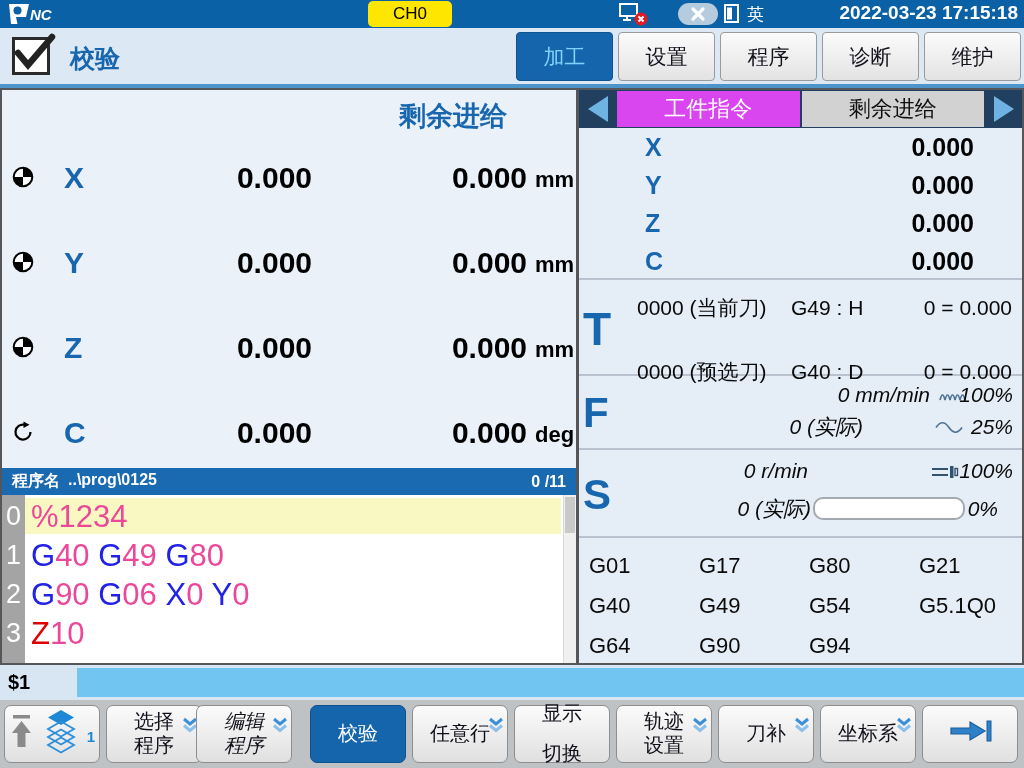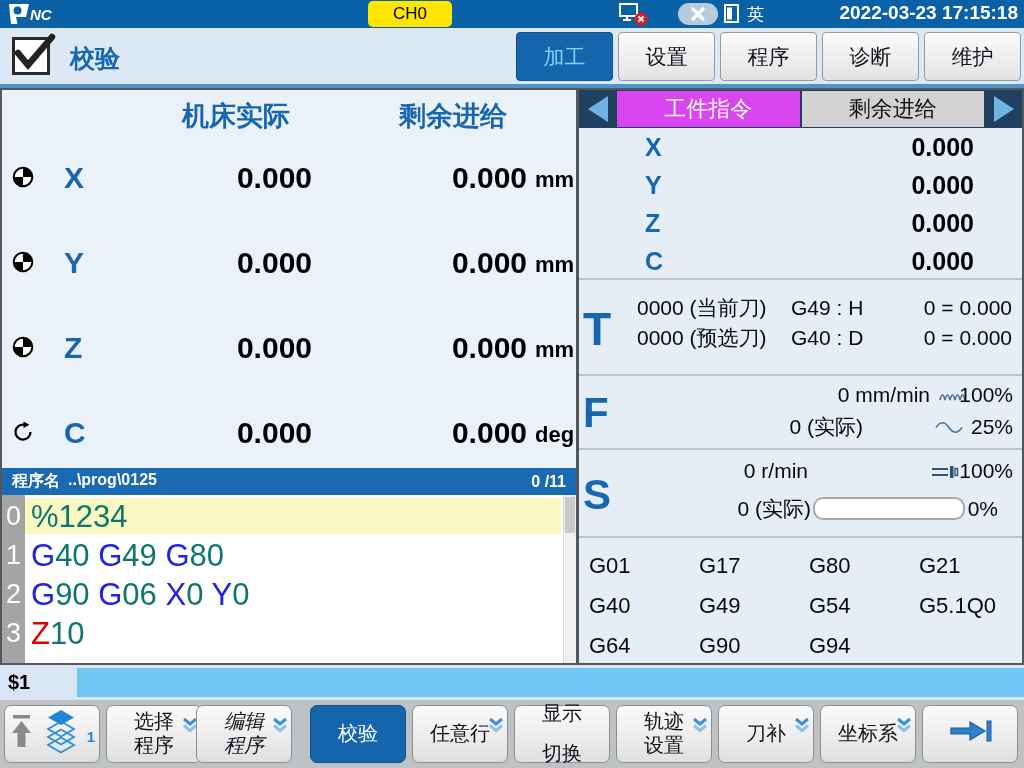--- a/index.html
+++ b/index.html
@@ -53,21 +53,21 @@
   .prog-header .left { display:flex; gap:8px; }
   .prog-body { position:absolute; left:0; right:0; top:405px; bottom:0; background:#FFF; overflow:hidden; }
   .gutter { position:absolute; left:0; top:0; width:23px; bottom:0; background:#A4A4A4; }
   .prog-scroll { position:absolute; right:0; top:0; width:13px; bottom:0; background:#F0F0F0; border-left:1px solid #D8D8D8; }
   .prog-thumb { position:absolute; top:2px; left:1px; right:1px; height:36px; background:#C9C9C9; }
   .prog-lines { position:absolute; left:0; top:2px; right:13px; }
   .prog-line { position:relative; height:39px; }
   .hl-fill { position:absolute; left:23px; right:2px; top:1px; bottom:2px; background:#FAF8C2; }
   .line-no { position:absolute; left:0; width:23px; text-align:center; color:#FFF; font-size:27px; line-height:39px; }
   .line-text { position:absolute; left:29px; top:0; font-size:31px; line-height:39px; white-space:pre; }
-  .tk-k { color:#0f766e; } .tk-b { color:#2121E8; } .tk-r { color:#E00000; }
+  .tk-k { color:#ec4899; } .tk-b { color:#2121E8; } .tk-r { color:#E00000; }
 
   
   .right-panel { position:absolute; left:579px; top:88px; width:445px; height:577px; background:#E5EDF6;
     border:2px solid #55565A; border-left:0; }
   .rp-tabbar { position:absolute; top:0; left:0; right:0; height:38px; background:#21405F; display:flex; }
   .rp-arrow { width:37px; display:flex; align-items:center; justify-content:center; }
   .tri-left { width:0; height:0; border-top:13px solid transparent; border-bottom:13px solid transparent; border-right:20px solid #6FB3E3; }
   .tri-right { width:0; height:0; border-top:13px solid transparent; border-bottom:13px solid transparent; border-left:20px solid #6FB3E3; }
   .rp-tab { flex:1; margin:1px; display:flex; align-items:center; justify-content:center; font-size:22px; }
   .rp-tab.active { background:#d946ef; color:#FFF; }
@@ -82,21 +82,21 @@
   .rp-t { position:absolute; top:190px; height:96px; left:0; right:0; border-bottom:2px solid #B9C2CE; }
   .t-row { position:absolute; left:0; right:0; height:32px; font-size:21px; line-height:32px; color:#0A0A0A; }
   .t-toolno { position:absolute; left:58px; }
   .t-g { position:absolute; left:212px; }
   .t-off { position:absolute; right:10px; }
 
   .rp-f { position:absolute; top:286px; height:74px; left:0; right:0; border-bottom:2px solid #B9C2CE; }
   .rp-s { position:absolute; top:360px; height:88px; left:0; right:0; border-bottom:2px solid #B9C2CE; }
   .fs-row { position:absolute; left:0; right:0; height:28px; font-size:21px; line-height:28px; color:#0A0A0A; }
   .fs-row .icon { position:absolute; top:7px; }
-  .abs { position:absolute; }
+  .abs { position:absolute;font-style:italic; }
   .s-bar { position:absolute; left:234px; top:2px; width:152px; height:23px; background:#FFF;
     border:2px solid #A3A9AF; border-radius:10px; }
 
   .rp-g { position:absolute; top:448px; bottom:0; left:0; right:0; }
   .g-row { position:relative; height:40px; }
   .g-cell { position:absolute; font-size:22px; line-height:40px; color:#0A0A0A; }
 
   
   .statusbar { position:absolute; top:665px; left:0; width:1024px; height:35px; background:#D8E6F3; }
   .status-label { position:absolute; left:8px; line-height:35px; font-size:20px; font-weight:bold; color:#000; }
@@ -151,21 +151,20 @@
       <div class="tab active">加工</div>
       <div class="tab">设置</div>
       <div class="tab">程序</div>
       <div class="tab">诊断</div>
       <div class="tab">维护</div>
     </div>
 </div>
 <div class="header-line"></div>
 
 <div class="left-panel">
-  <div class="pos-col c1">机床实际</div>
   <div class="pos-col c2">剩余进给</div>
   <div id="pos-rows">
       <div class="pos-row" style="top: 66px;">
         <span class="axicon"><svg width="22" height="22" viewBox="0 0 22 22">
             <circle cx="11" cy="11" r="9.3" fill="#fff" stroke="#000" stroke-width="2"></circle>
             <path d="M11 11 L11 1.7 A9.3 9.3 0 0 1 20.3 11 Z" fill="#000"></path>
             <path d="M11 11 L11 20.3 A9.3 9.3 0 0 1 1.7 11 Z" fill="#000"></path>
           </svg></span>
         <span class="axis-letter">X</span>
         <span class="v1">0.000</span>
@@ -274,21 +273,21 @@
     </div>
 
   <div class="rp-t">
     <div class="big-letter" style="top:22px;">T</div>
     <div id="t-rows">
         <div class="t-row" style="top: 12px;">
           <span class="t-toolno">0000 (当前刀)</span>
           <span class="t-g">G49 : H</span>
           <span class="t-off">0 = 0.000</span>
         </div>
-        <div class="t-row" style="top: 42px;">
+        <div class="t-row" style="top: 76px;">
           <span class="t-toolno">0000 (预选刀)</span>
           <span class="t-g">G40 : D</span>
           <span class="t-off">0 = 0.000</span>
         </div>
       </div>
   </div>
 
   <div class="rp-f">
     <div class="big-letter" style="top:13px;font-size:42px;">F</div>
     <div class="fs-row" style="top:5px;">

